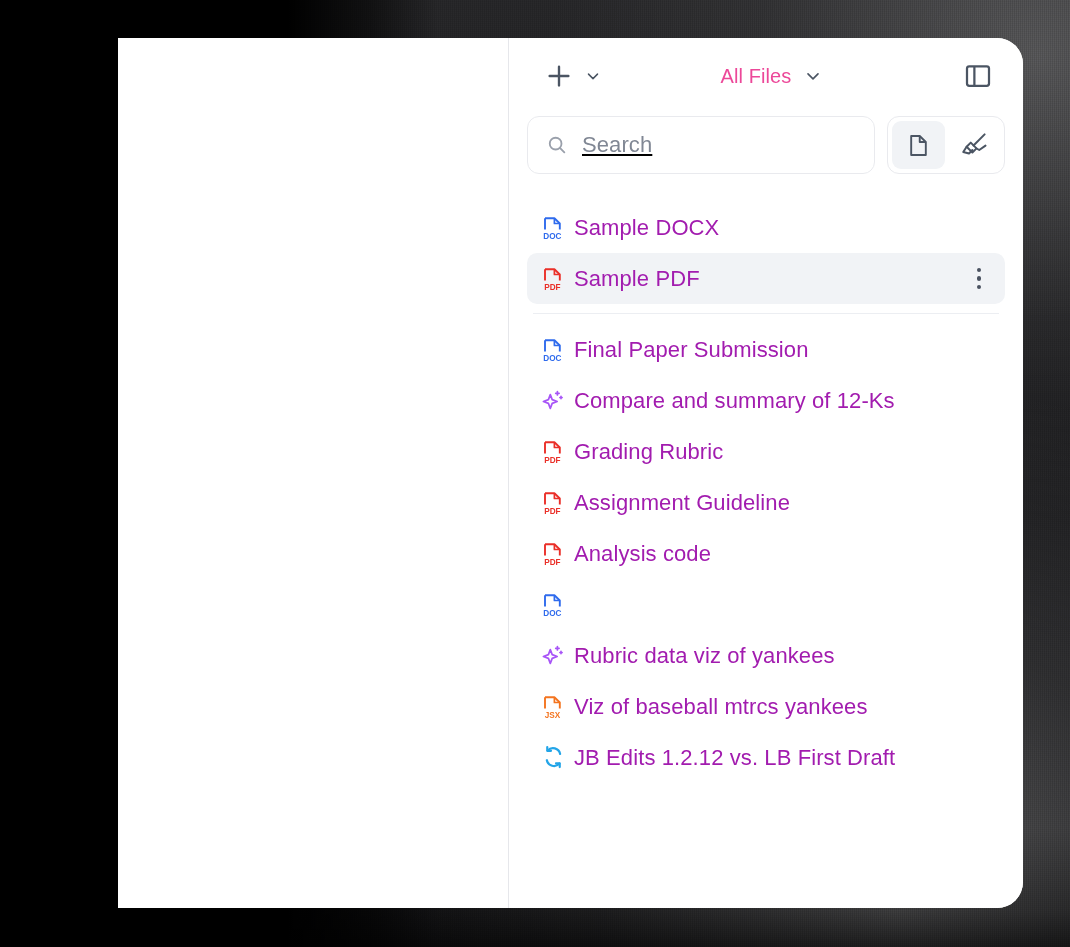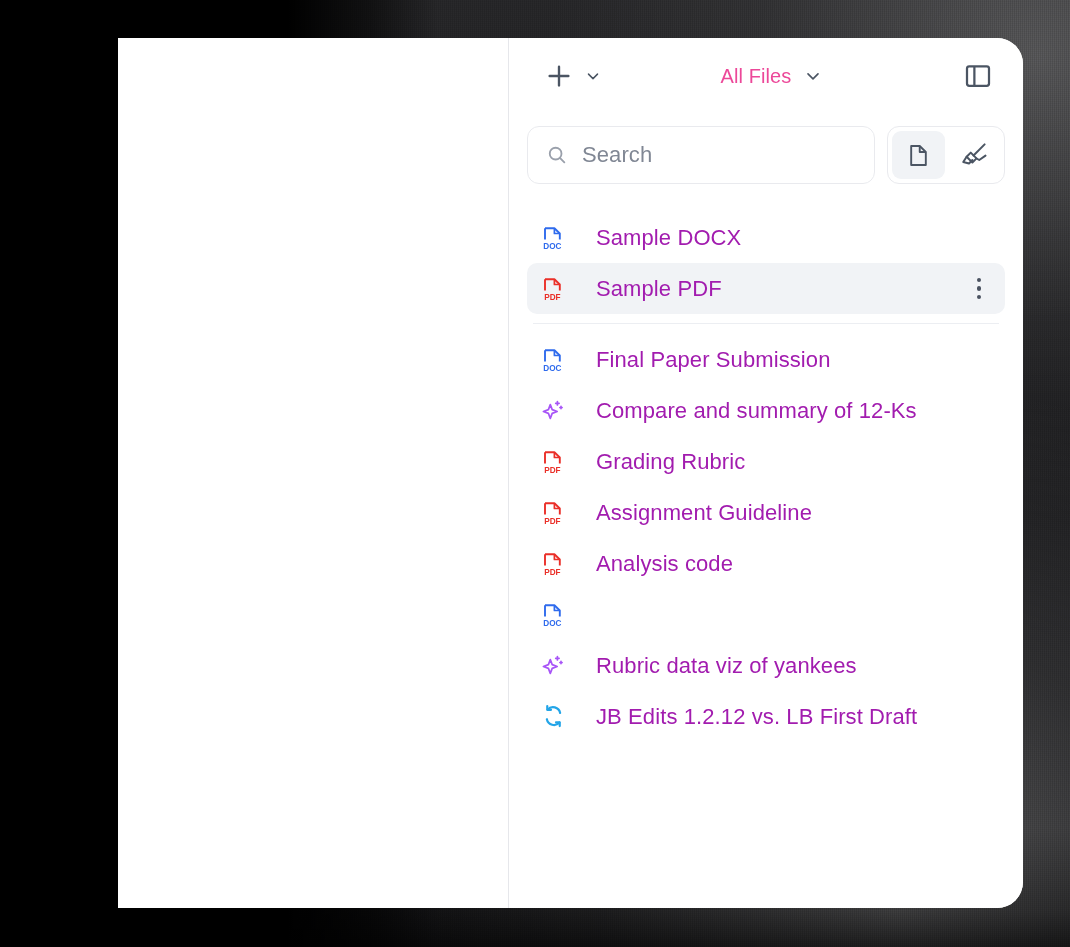--- a/index.html
+++ b/index.html
@@ -123,21 +123,22 @@
   }
   .tb-right { display: flex; align-items: center; }
   .panel-btn { width: 40px; height: 40px; }
 
   
   .search-row {
     display: flex;
     align-items: center;
     gap: 12px;
     flex: 0 0 auto;
-    margin-top: 12px;
+    margin-top: 2px;
+    text-decoration: underline;
   }
   .search-box {
     flex: 1 1 auto;
     height: 58px;
     border: 1px solid #e9eaee;
     border-radius: 12px;
     background: #ffffff;
     display: flex;
     align-items: center;
     gap: 14px;
@@ -178,21 +179,21 @@
     margin-top: 22px;
     display: flex;
     flex-direction: column;
     flex: 1 1 auto;
     overflow: hidden;
   }
   .file-row {
     height: 51px;
     display: flex;
     align-items: center;
-    gap: 29px;
+    gap: 7px;
     padding: 0 14px 0 12px;
     border-radius: 10px;
     cursor: pointer;
     flex: 0 0 51px;
   }
   .file-row.selected { background: #f1f3f6; }
   .file-row .ficon {
     width: 28px;
     height: 28px;
     flex: 0 0 28px;
@@ -412,20 +413,31 @@
           <span class="ficon">
             <svg width="26" height="26" viewBox="0 0 26 26" fill="none" stroke="#a855f7" stroke-width="1.7" stroke-linejoin="round">
               <path d="M10.3 6.6l1.9 5.0 5.0 1.9-5.0 1.9-1.9 5.0-1.9-5.0-5.0-1.9 5.0-1.9z"></path>
               <path d="M17.4 3.6v3.4M15.7 5.3h3.4" stroke-linecap="round"></path>
               <path d="M21 8.4v2.2M19.9 9.5h2.2" stroke-linecap="round"></path>
             </svg>
           </span>
           <span class="file-name">Rubric data viz of yankees</span>
         </div>
 
+        <div class="file-row">
+          <span class="ficon">
+            <svg width="26" height="26" viewBox="0 0 26 26">
+              <path d="M5 3.2h9.4l5.4 5.3v6.1" fill="none" stroke="#f4741f" stroke-width="1.9" stroke-linejoin="round"></path>
+              <path d="M5 3.2v11.4" fill="none" stroke="#f4741f" stroke-width="1.9"></path>
+              <path d="M14.4 3.2v5.3h5.4" fill="none" stroke="#f4741f" stroke-width="1.7" stroke-linejoin="round"></path>
+              <text x="12.4" y="24" font-family="Liberation Sans, sans-serif" font-size="8.2" font-weight="bold" fill="#f4741f" text-anchor="middle">JSX</text>
+            </svg>
+          </span>
+          <span class="file-name">Viz of baseball mtrcs yankees</span>
+        </div>
 
         <div class="file-row">
           <span class="ficon">
             <svg width="27" height="27" viewBox="0 0 26 26" fill="none" stroke="#23a5e8" stroke-width="2.1" stroke-linecap="round" stroke-linejoin="round">
               <path d="M19.4 9.6A7 7 0 0 0 7.3 6.4"></path>
               <path d="M7.0 3.0v3.6h3.6"></path>
               <path d="M6.6 15.6a7 7 0 0 0 12.1 3.2"></path>
               <path d="M19.0 22.2v-3.6h-3.6"></path>
             </svg>
           </span>

